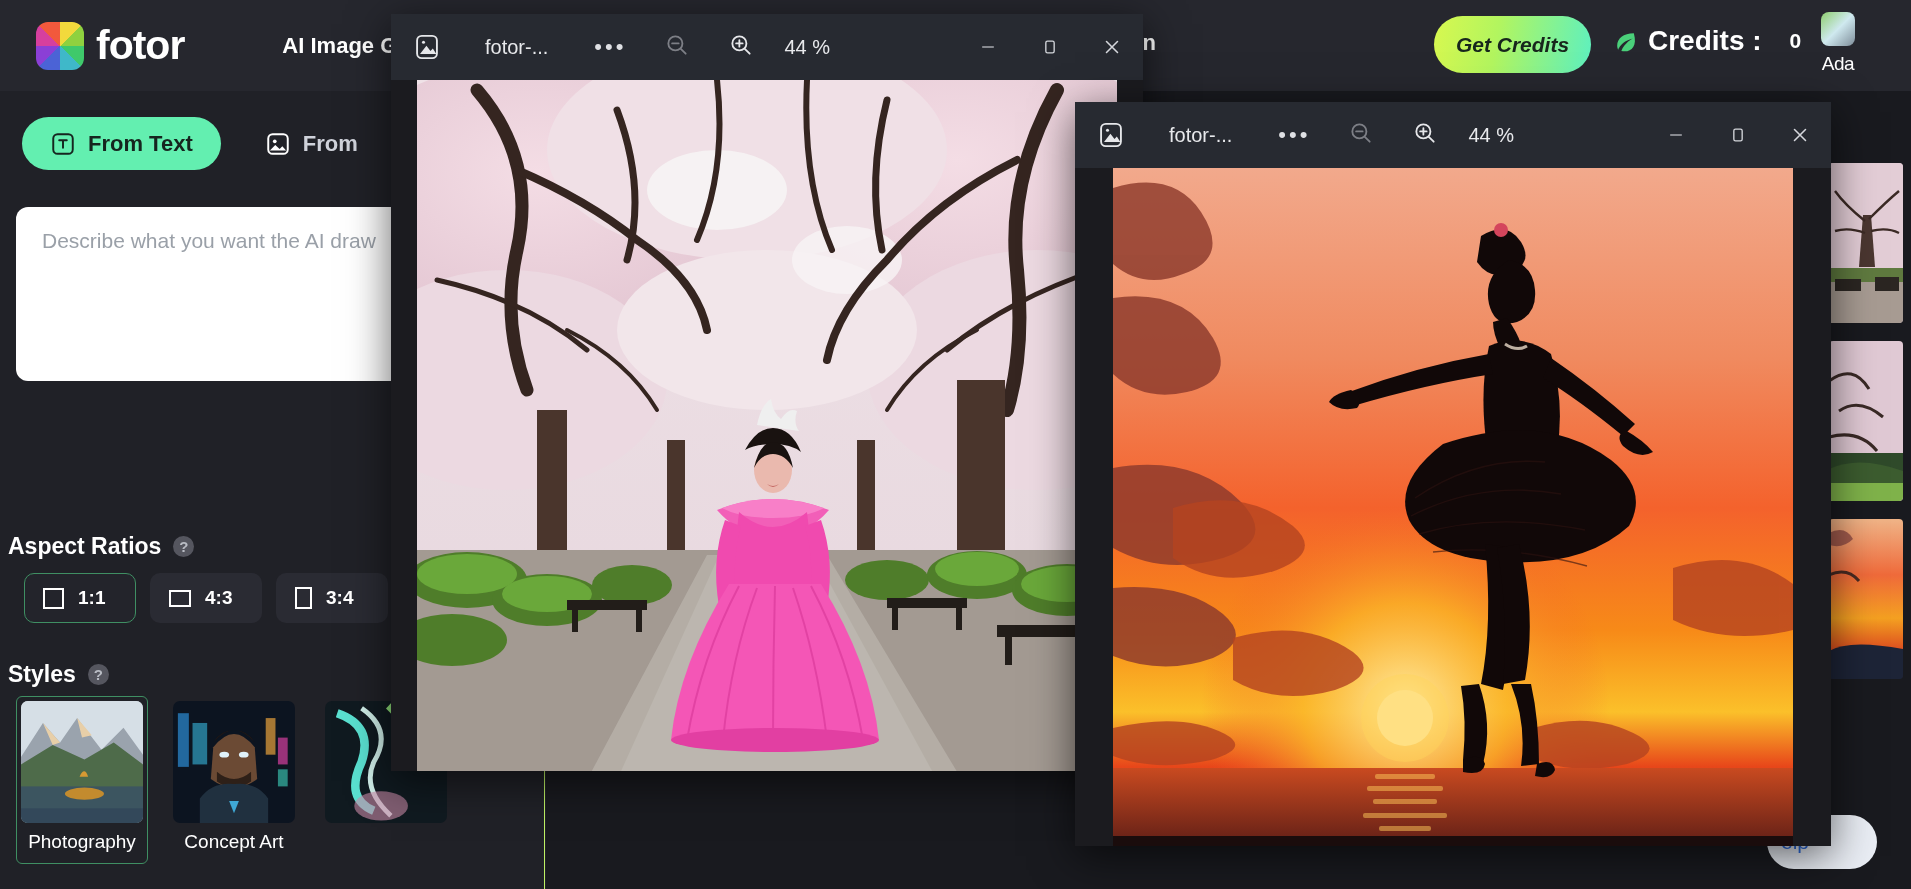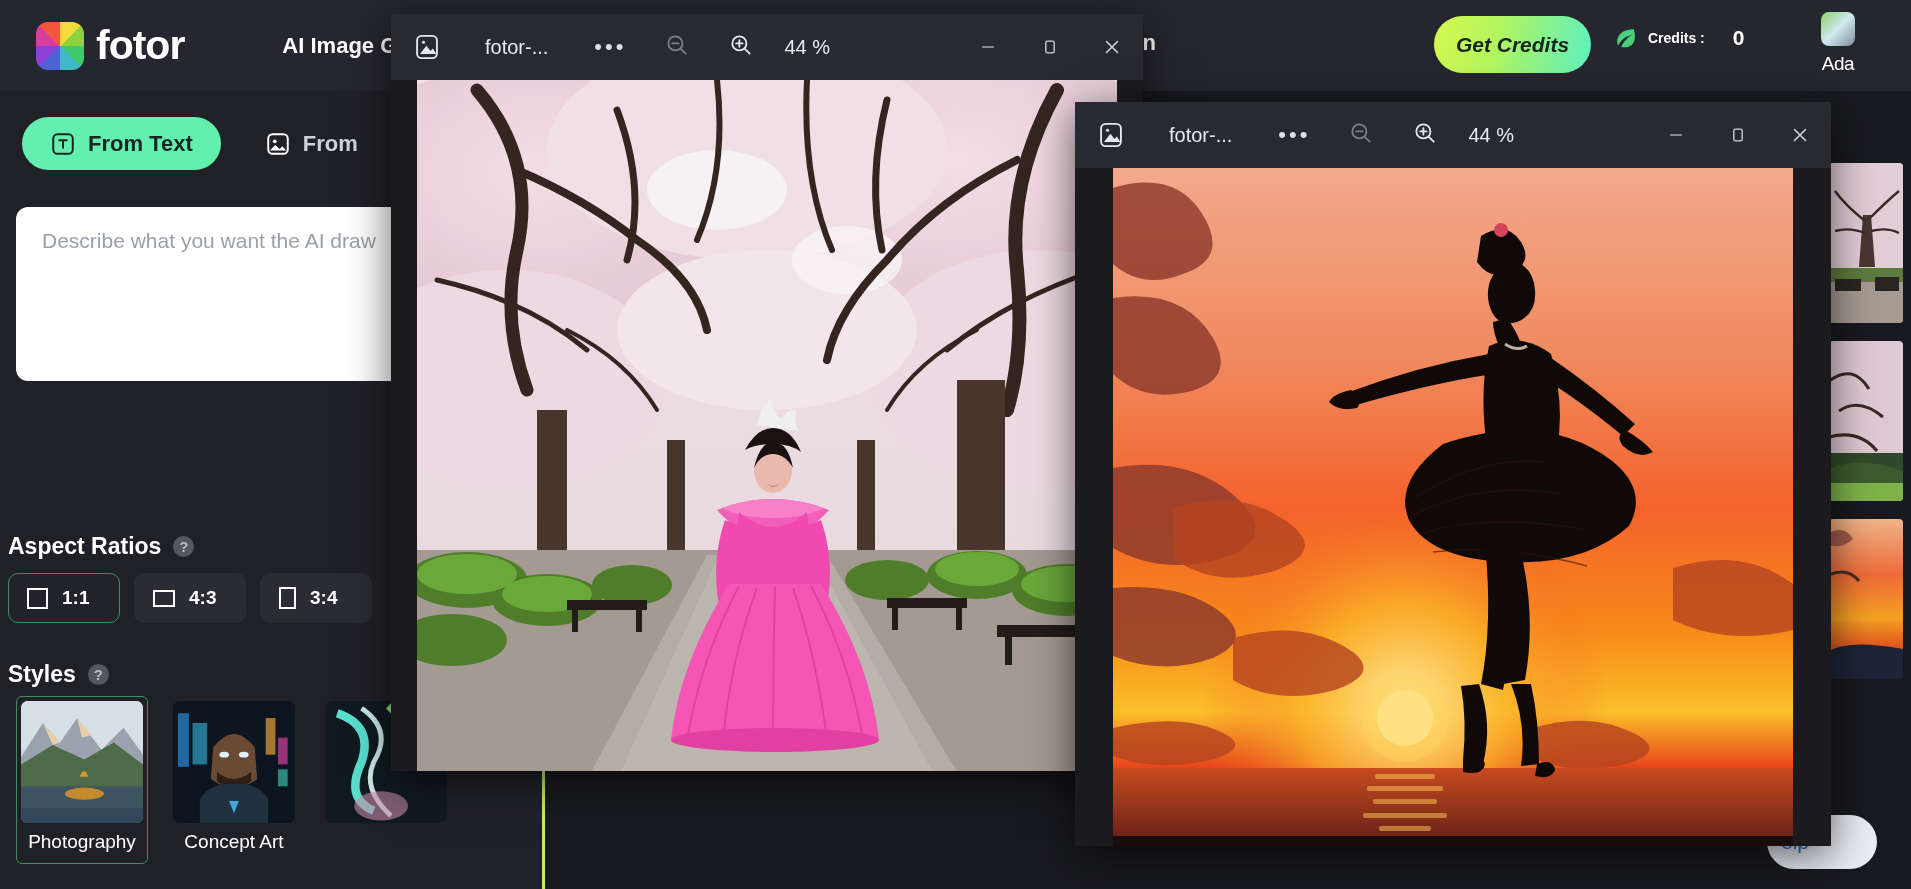--- a/index.html
+++ b/index.html
@@ -30,33 +30,33 @@
   .get-credits {
     position: absolute; left: 1434px; top: 16px; width: 157px; height: 57px;
     border-radius: 29px; border: none; cursor: pointer;
     background: linear-gradient(100deg, #d8f84f 0%, #b2f55f 40%, #5df0c0 100%);
     color: #17261c; font-size: 21px; font-weight: 700;
     font-family: "Liberation Sans", sans-serif;
     font-style: italic;
   }
   .credits-box { position: absolute; left: 1613px; top: 25px; display: flex; align-items: center; gap: 10px; }
   .leaf-icon { width: 25px; height: 25px; }
-  .credits-label { font-size: 14px; font-weight: 700; color: #fff; }
+  .credits-label { font-size: 28px; font-weight: 700; color: #fff; }
   .credits-value { font-size: 21px; font-weight: 700; color: #fff; margin-left: 18px; }
   .avatar-box { position: absolute; left: 1806px; top: 12px; width: 64px; text-align: center; }
   .avatar {
     width: 34px; height: 34px; border-radius: 8px; margin: 0 auto;
     background: linear-gradient(135deg, #8fcf6e 0%, #cfe9ef 50%, #7d8c99 100%);
   }
   .avatar-name { font-size: 19px; color: #fff; margin-top: 7px; letter-spacing: -.5px; }
 
   
   .left-panel {
     position: absolute; left: 0; top: 91px; width: 545px; height: 798px;
-    background: #202127; border-right: 3px solid #bef264;
+    background: #202127; border-right: 1px solid #bef264;
   }
   .tabs { display: flex; gap: 16px; padding: 26px 0 0 22px; align-items: center; }
   .tab {
     display: flex; align-items: center; gap: 12px; height: 53px; padding: 0 28px;
     border-radius: 27px; font-size: 22px; font-weight: 700; cursor: pointer;
     color: #cfd2da; background: transparent; border: none;
     font-family: "Liberation Sans", sans-serif; white-space: nowrap;
   }
   .tab.active { background: #63efb0; color: #16251f; }
   .tab-icon { width: 26px; height: 26px; flex: 0 0 26px; }
@@ -67,21 +67,21 @@
   }
   .prompt-placeholder { font-size: 21px; color: #9aa0a8; white-space: nowrap; }
 
   .section-head { display: flex; align-items: center; gap: 12px; padding-left: 8px; }
   .section-title { font-size: 23px; font-weight: 700; color: #fff; }
   .help-dot {
     width: 21px; height: 21px; border-radius: 50%; background: #55565f;
     color: #b9bcc4; font-size: 15px; font-weight: 700; line-height: 21px; text-align: center;
   }
   #ratios-head { position: absolute; left: 0; top: 442px; }
-  .ratio-row { position: absolute; left: 8px; top: 482px; display: flex; gap: 14px; }
+  .ratio-row { position: absolute; left: 24px; top: 482px; display: flex; gap: 14px; }
   .ratio-chip {
     display: flex; align-items: center; gap: 14px; width: 112px; height: 50px;
     padding-left: 18px; border-radius: 10px; background: #2a2b33;
     border: 1px solid transparent; cursor: pointer;
   }
   .ratio-chip.sel { border-color: #3f8f63; background: #23242b; }
   .ratio-sq { border: 2px solid #fff; }
   .ratio-label { font-size: 19px; font-weight: 700; color: #fff; }
 
   #styles-head { position: absolute; left: 0; top: 570px; align-items: center; }

